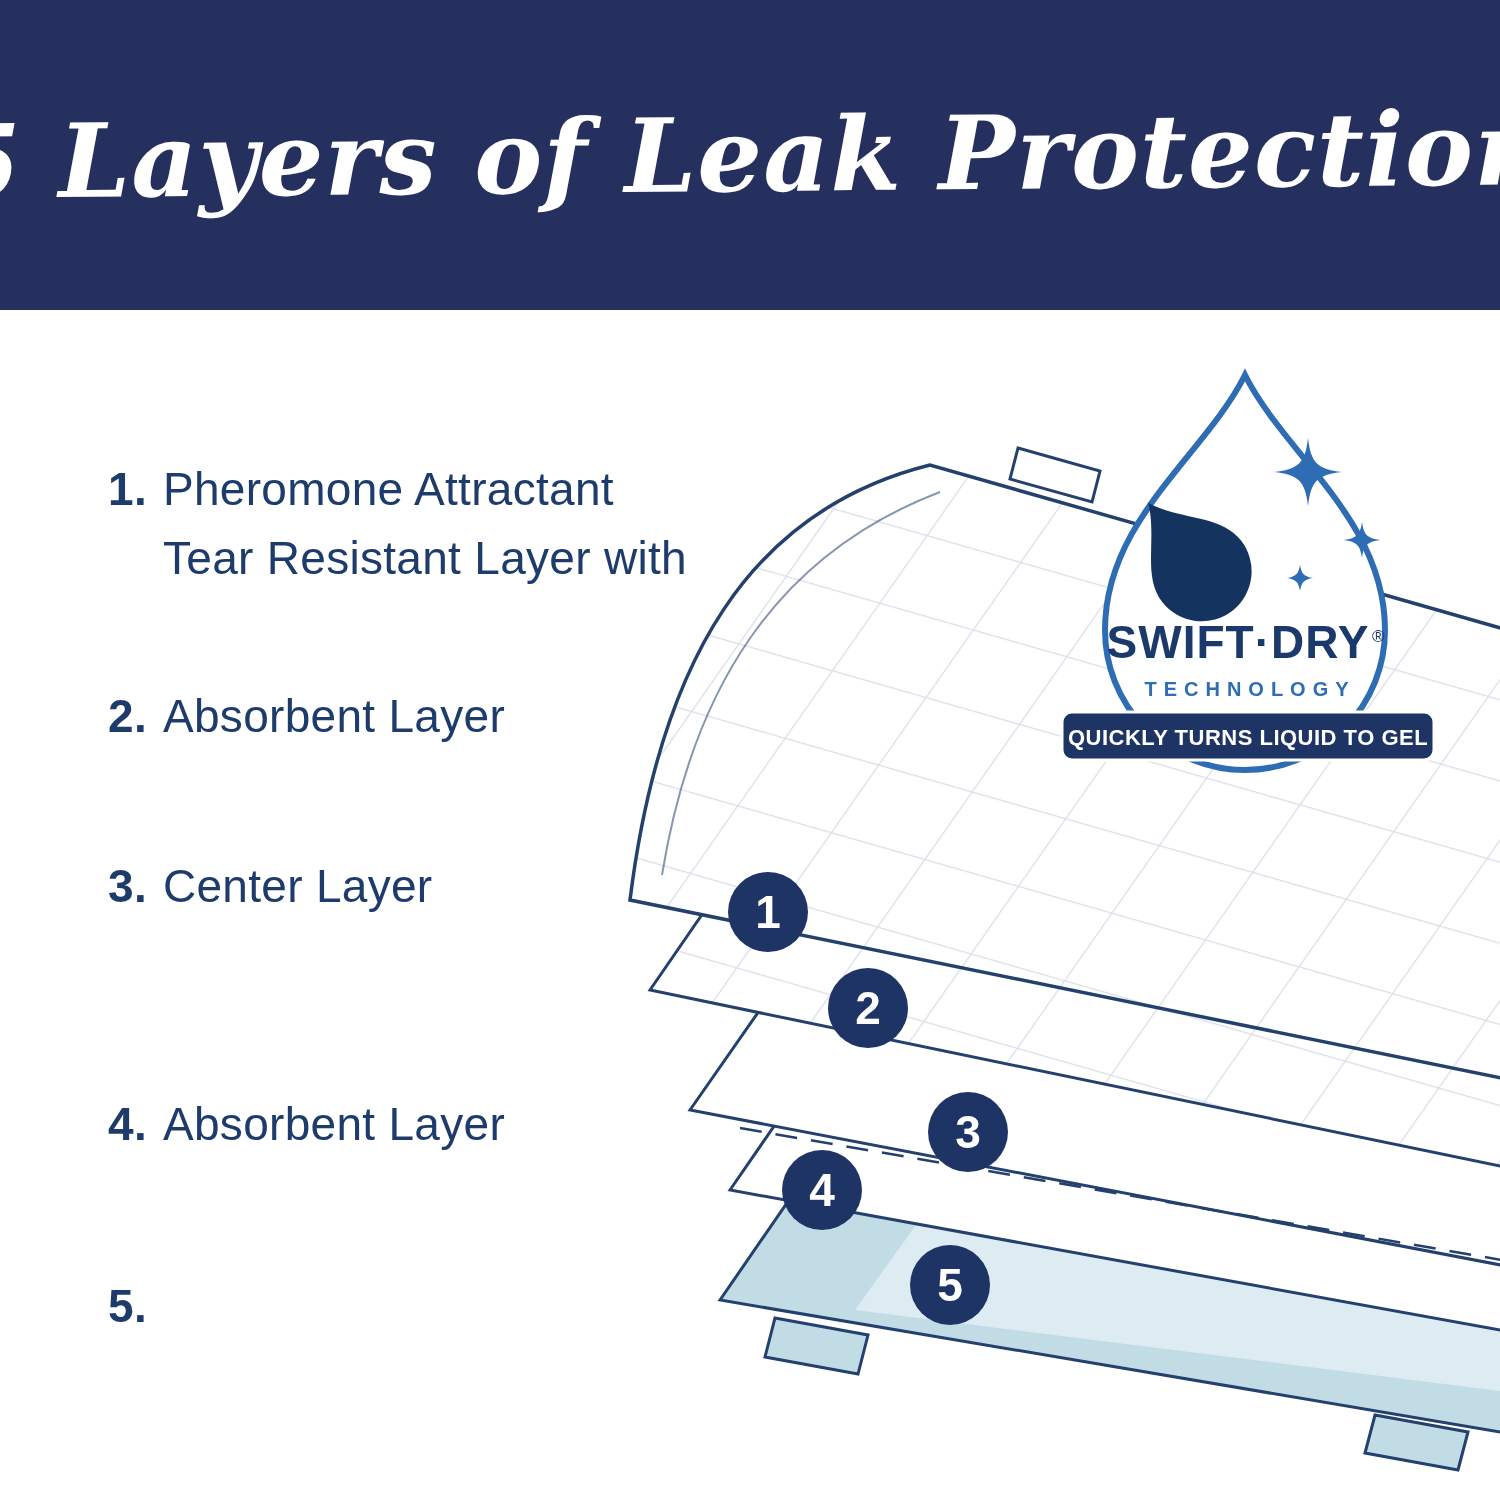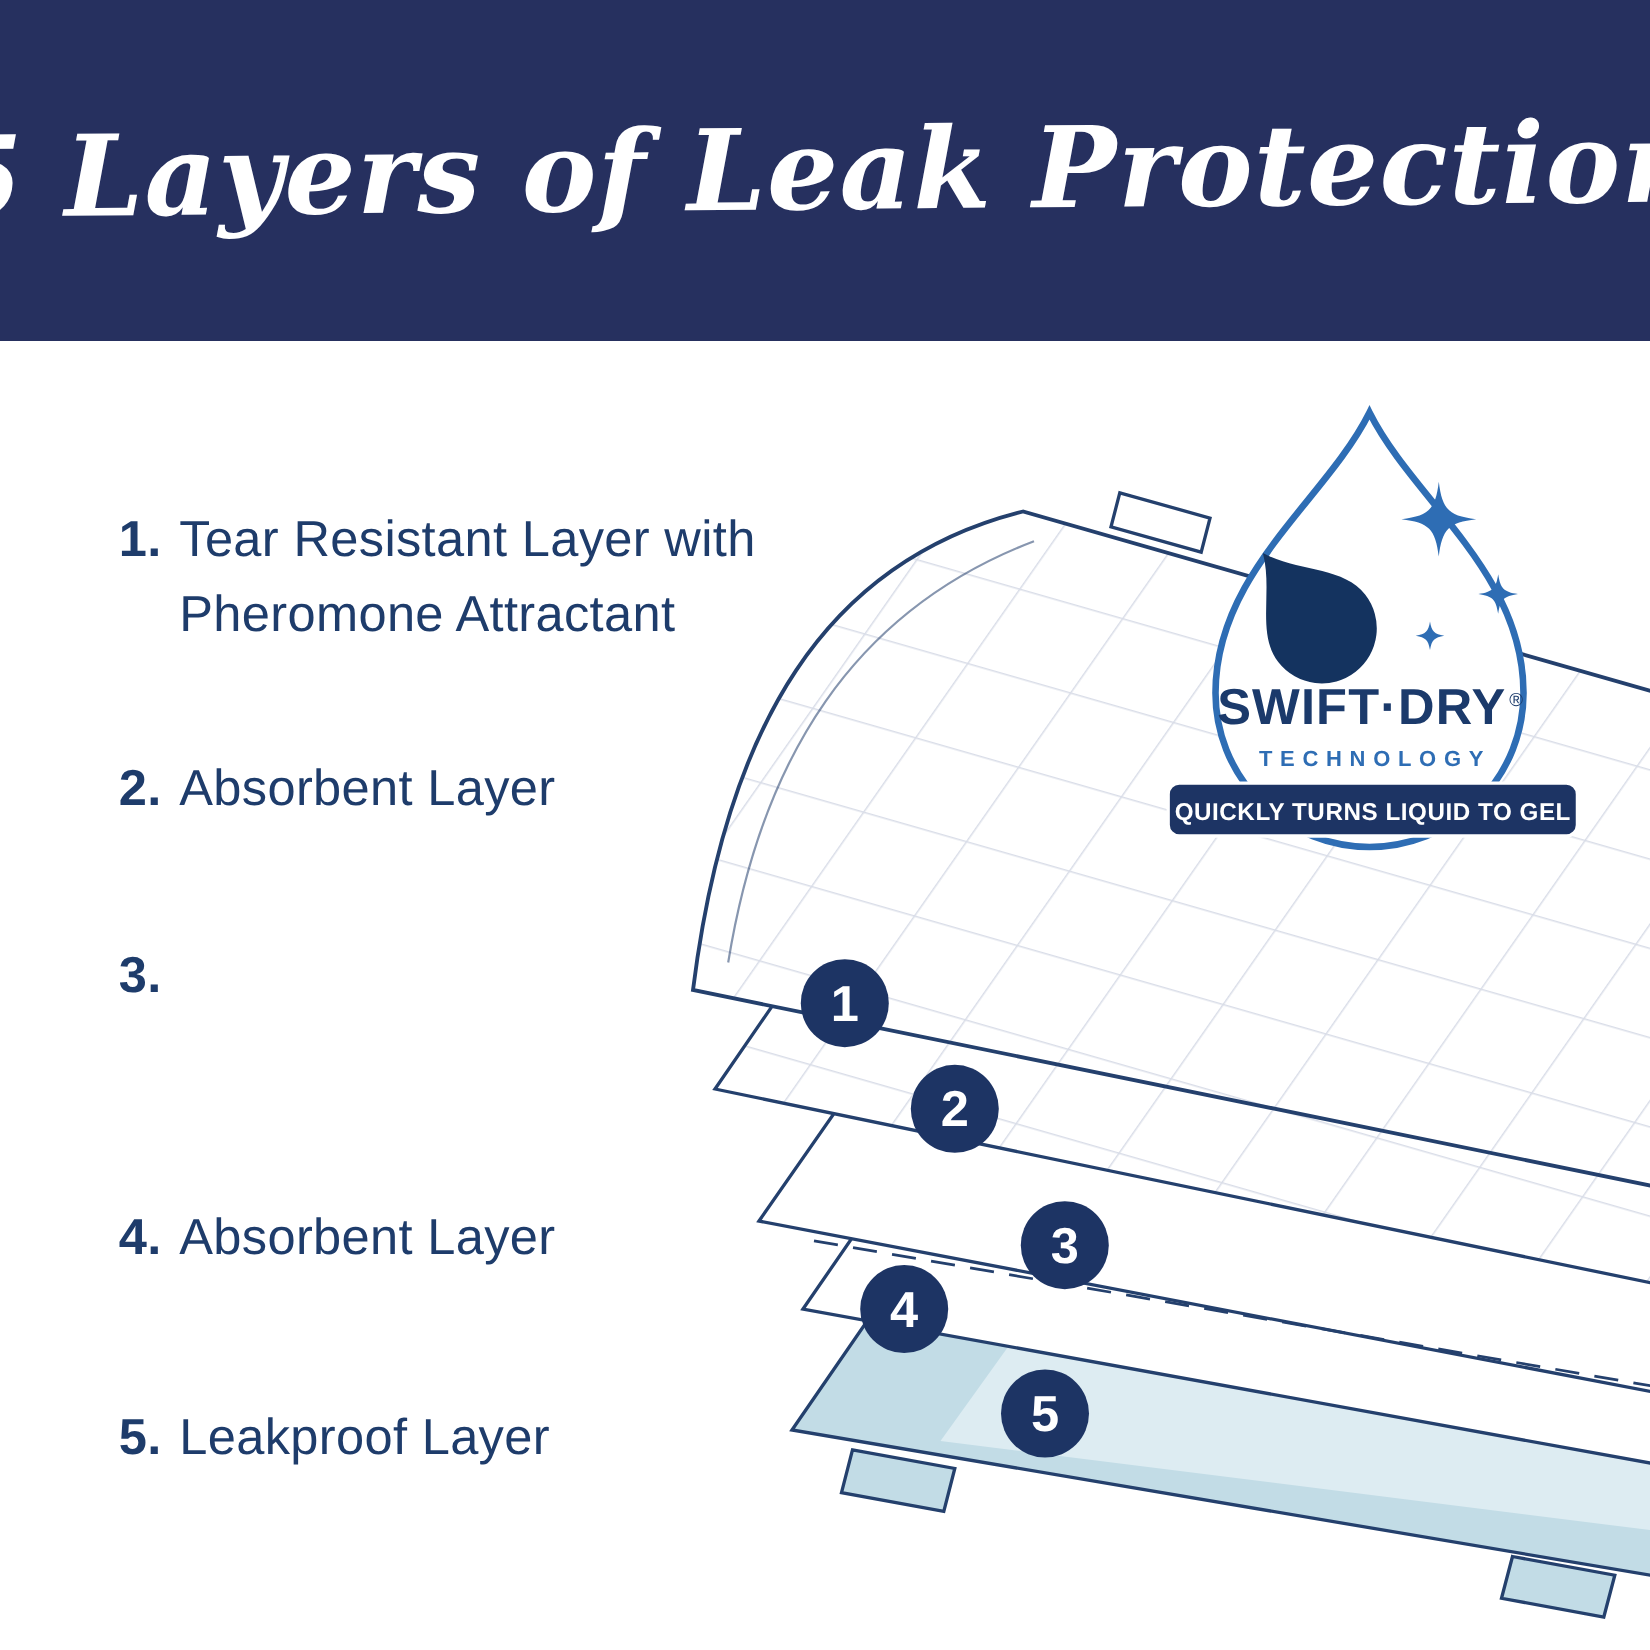--- a/index.html
+++ b/index.html
@@ -29,50 +29,48 @@
 
 <div class="canvas">
 
   <div class="header">
     <div class="title">5 Layers of Leak Protection</div>
   </div>
 
   <div class="list-item" style="top:455px">
     <span class="num">1.</span>
     <span>
+      <span class="ln">Pheromone Attractant</span>
       <span class="ln">Tear Resistant Layer with</span>
-      <span class="ln">Pheromone Attractant</span>
     </span>
   </div>
 
   <div class="list-item" style="top:682px">
     <span class="num">2.</span>
     <span>
       <span class="ln">Absorbent Layer</span>
     </span>
   </div>
 
   <div class="list-item" style="top:852px">
     <span class="num">3.</span>
     <span>
+      <span class="ln">Center Layer</span>
     </span>
   </div>
 
   <div class="list-item" style="top:1090px">
     <span class="num">4.</span>
     <span>
       <span class="ln">Absorbent Layer</span>
     </span>
   </div>
 
   <div class="list-item" style="top:1272px">
     <span class="num">5.</span>
-    <span>
-      <span class="ln">Leakproof Layer</span>
-    </span>
   </div>
 
   <svg class="illus" viewBox="0 0 900 1140">
     <defs>
       <pattern id="gA" width="60" height="78" patternUnits="userSpaceOnUse" patternTransform="rotate(16)">
         <line x1="0" y1="0" x2="60" y2="0" stroke="#d9dde8" stroke-width="2.5"></line>
       </pattern>
       <pattern id="gB" width="60" height="92" patternUnits="userSpaceOnUse" patternTransform="rotate(-55)">
         <line x1="0" y1="0" x2="60" y2="0" stroke="#d9dde8" stroke-width="2.5"></line>
       </pattern>

